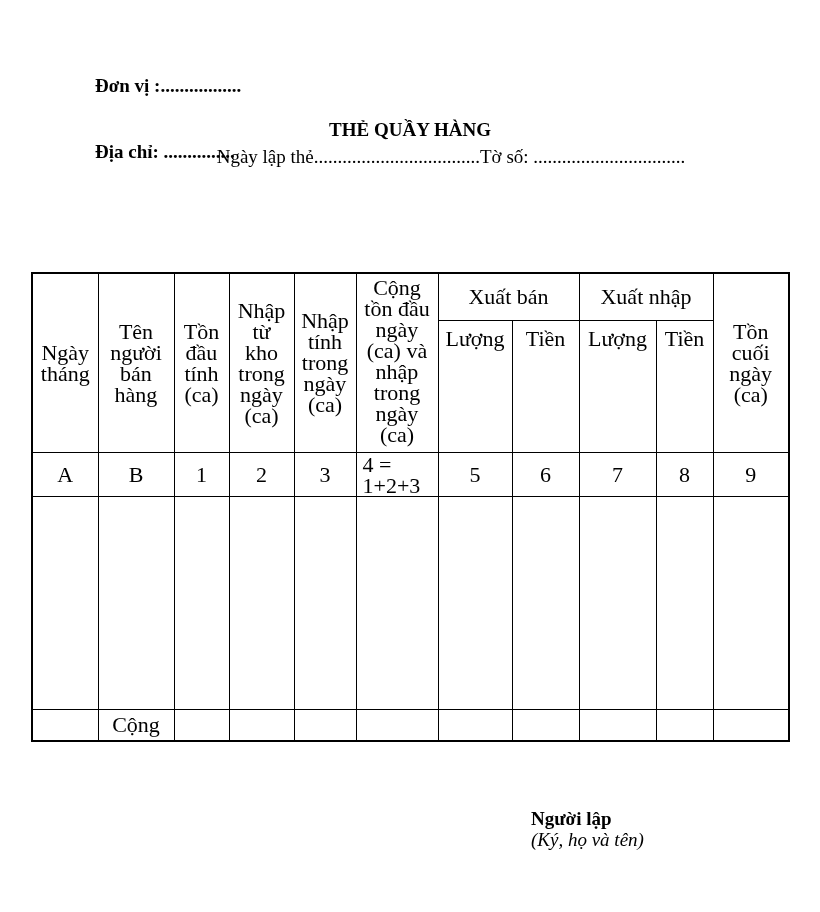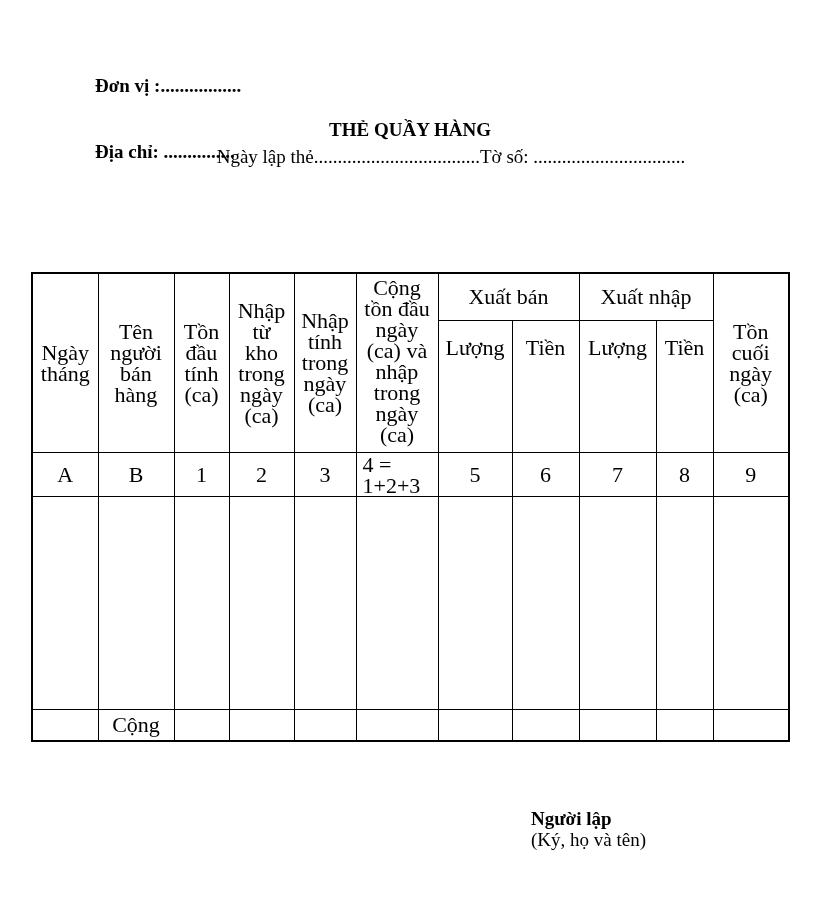--- a/index.html
+++ b/index.html
@@ -7,21 +7,21 @@
     position: relative;
     width: 820px;
     height: 912px;
     background: #ffffff;
     color: #000000;
     font-family: "Liberation Serif", "DejaVu Serif", serif;
     font-size: 19px;
     overflow: hidden;
   }
   .bold { font-weight: bold; }
-  .italic { }
+  .italic { font-style: italic; }
 
   .hdr-left {
     position: absolute;
     top: 31px; left: 95px;
     font-weight: bold;
     line-height: 22px;
     white-space: pre;
   }
   .hdr-right {
     position: absolute;
@@ -62,21 +62,21 @@
     font-weight: normal;
     font-size: 22px;
     line-height: 21px;
     padding: 0 6px;
     text-align: center;
     vertical-align: middle;
     overflow: hidden;
   }
   tr.row-h1 { height: 47px; }
   tr.row-h2 { height: 132px; }
-  tr.row-h2 th { vertical-align: top; padding-top: 16px; }
+  tr.row-h2 th { vertical-align: top; padding-top: 7px; }
   th.span-v { padding-bottom: 36px; }
   th.span-v.tall { padding-bottom: 4px; }
   tr.row-index { height: 41px; }
   tr.row-index td.formula {
     text-align: left;
     vertical-align: top;
     white-space: pre-line;
     padding-top: 1px;
   }
   tr.row-body { height: 213px; }

